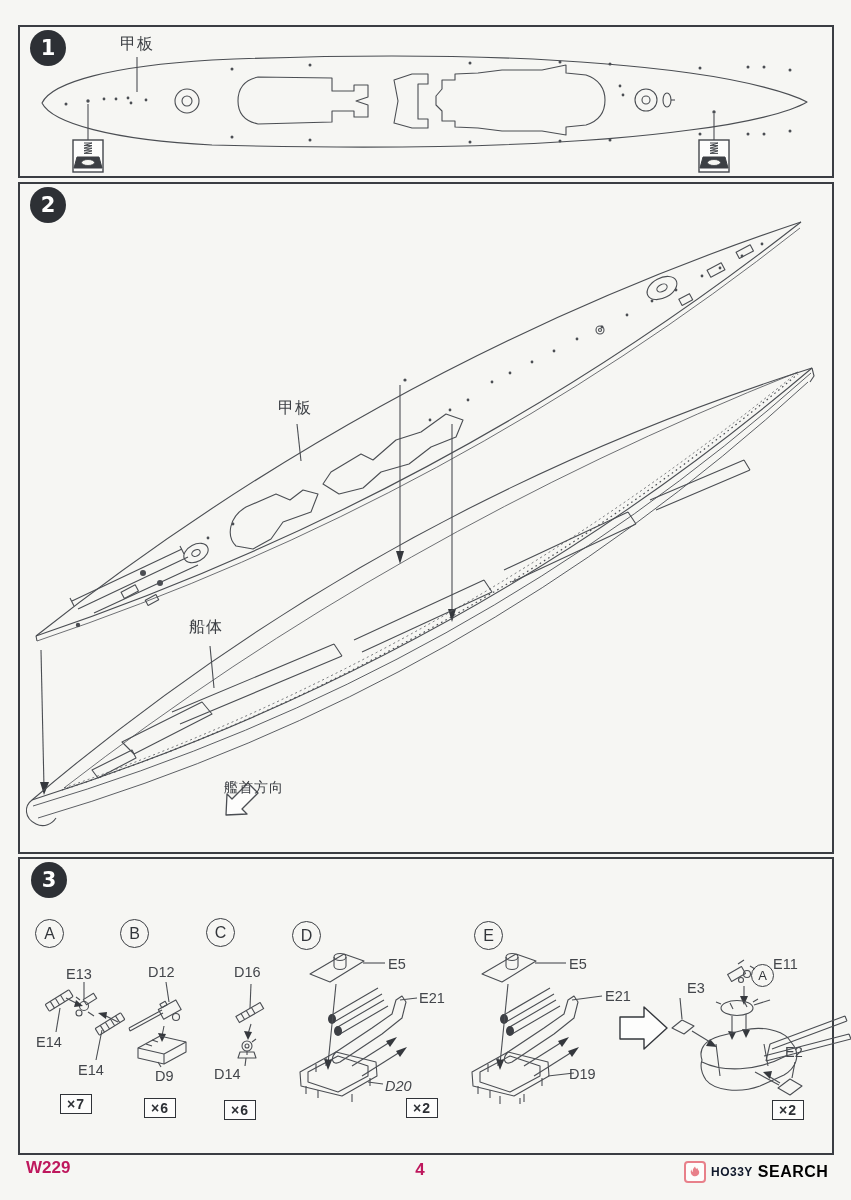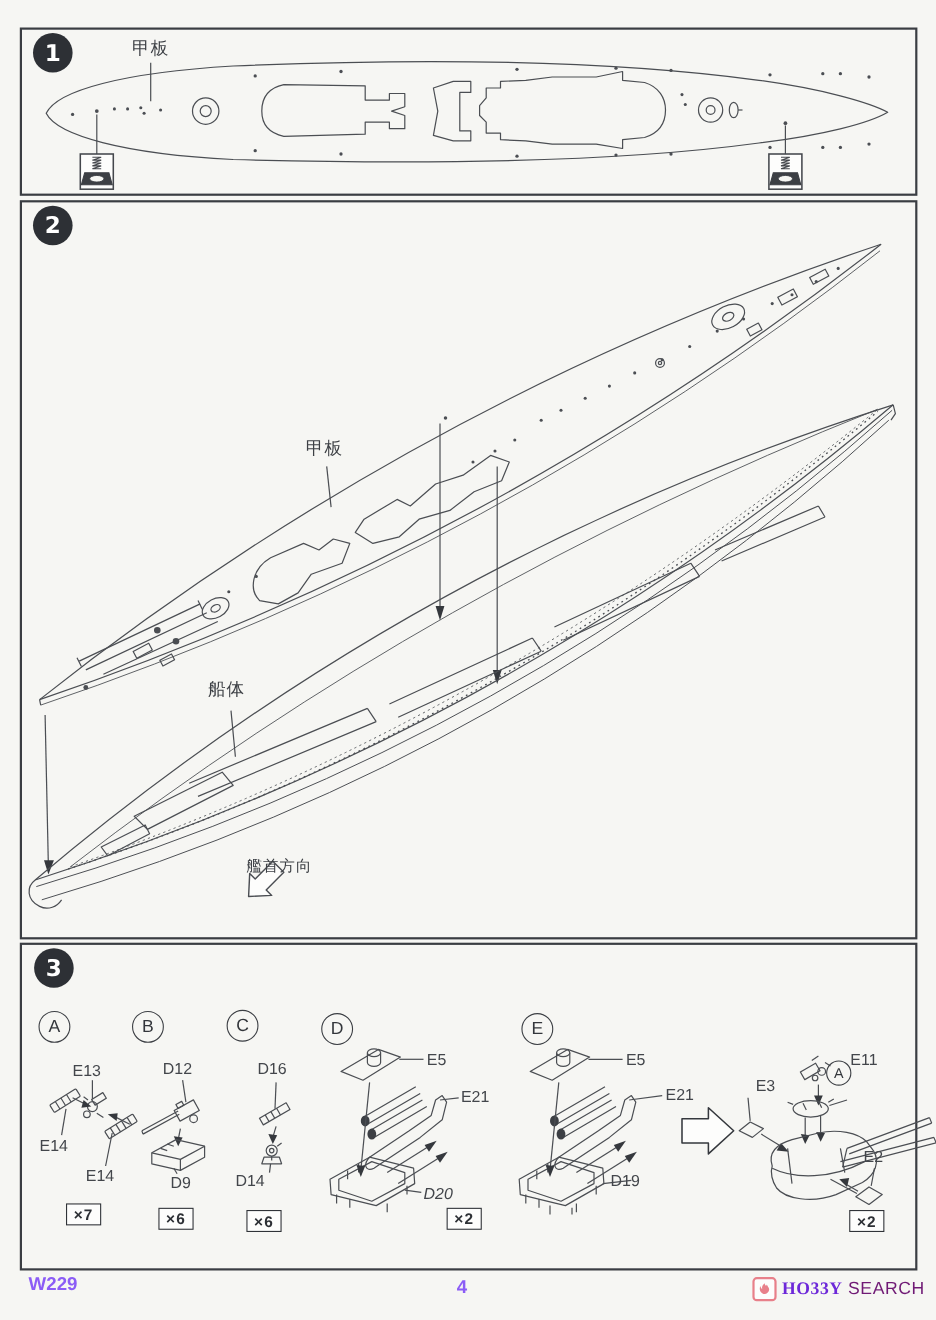--- a/index.html
+++ b/index.html
@@ -12,26 +12,26 @@
          font-family:"DejaVu Sans",sans-serif;}
   .letter{position:absolute;width:27px;height:27px;border:1.8px solid #3c3f44;border-radius:50%;
           background:transparent;display:flex;align-items:center;justify-content:center;
           font-size:16px;color:#33363b;}
   .letter.small{width:21px;height:21px;font-size:13px;}
   .jp{position:absolute;font-size:16px;color:#3d4045;font-family:"DejaVu Sans",sans-serif;letter-spacing:1px;}
   .jp.sm{font-size:14px;margin-top:13px;}
   .plabel{position:absolute;font-size:14.5px;color:#43464b;}
   .qty{position:absolute;border:1.8px solid #303338;background:#fdfdfc;font-weight:bold;
        font-size:14px;line-height:16px;padding:1px 6px;color:#2d3035;letter-spacing:1px;}
-  .footer-text{position:absolute;font-weight:bold;font-size:17px;color:#8b5cf6;}
+  .footer-text{position:absolute;font-weight:bold;font-size:17px;color:#be185d;}
   .logo{position:absolute;left:684px;top:1161px;display:flex;align-items:center;gap:5px;}
   .logo-box{width:18px;height:18px;border:2px solid #e8808a;border-radius:4px;background:#fdfdfc;
             display:flex;align-items:center;justify-content:center;}
-  .logo-hobby{font-weight:bold;font-size:16px;color:#6d28d9;letter-spacing:.5px;font-family:Liberation Serif, serif;}
-  .logo-search{font-weight:normal;font-size:16px;color:#701a75;letter-spacing:.5px;}
+  .logo-hobby{font-weight:bold;font-size:12px;color:#0f172a;letter-spacing:.5px;}
+  .logo-search{font-weight:bold;font-size:16px;color:#000000;letter-spacing:.5px;}
 </style>
 </head>
 <body>
 
 <div class="page">
 
   <div class="panel" style="left:18px;top:25px;width:812px;height:149px;"></div>
   <div class="panel" style="left:18px;top:182px;width:812px;height:668px;"></div>
   <div class="panel" style="left:18px;top:857px;width:812px;height:294px;"></div>
 
@@ -365,21 +365,21 @@
   <div class="plabel" style="left:78px;top:1062px;">E14</div>
   <div class="plabel" style="left:148px;top:964px;">D12</div>
   <div class="plabel" style="left:155px;top:1068px;">D9</div>
   <div class="plabel" style="left:234px;top:964px;">D16</div>
   <div class="plabel" style="left:214px;top:1066px;">D14</div>
   <div class="plabel" style="left:388px;top:956px;">E5</div>
   <div class="plabel" style="left:419px;top:990px;">E21</div>
   <div class="plabel" style="left:385px;top:1078px;font-style:italic;">D20</div>
   <div class="plabel" style="left:569px;top:956px;">E5</div>
   <div class="plabel" style="left:605px;top:988px;">E21</div>
-  <div class="plabel" style="left:555px;top:1066px;">D19</div>
+  <div class="plabel" style="left:569px;top:1066px;">D19</div>
   <div class="plabel" style="left:667px;top:980px;margin-left:20px;">E3</div>
   <div class="plabel" style="left:773px;top:956px;">E11</div>
   <div class="plabel" style="left:785px;top:1044px;">E2</div>
 
   <div class="qty" style="left:60px;top:1094px;">×7</div>
   <div class="qty" style="left:144px;top:1098px;">×6</div>
   <div class="qty" style="left:224px;top:1100px;">×6</div>
   <div class="qty" style="left:406px;top:1098px;">×2</div>
   <div class="qty" style="left:772px;top:1100px;">×2</div>
 

